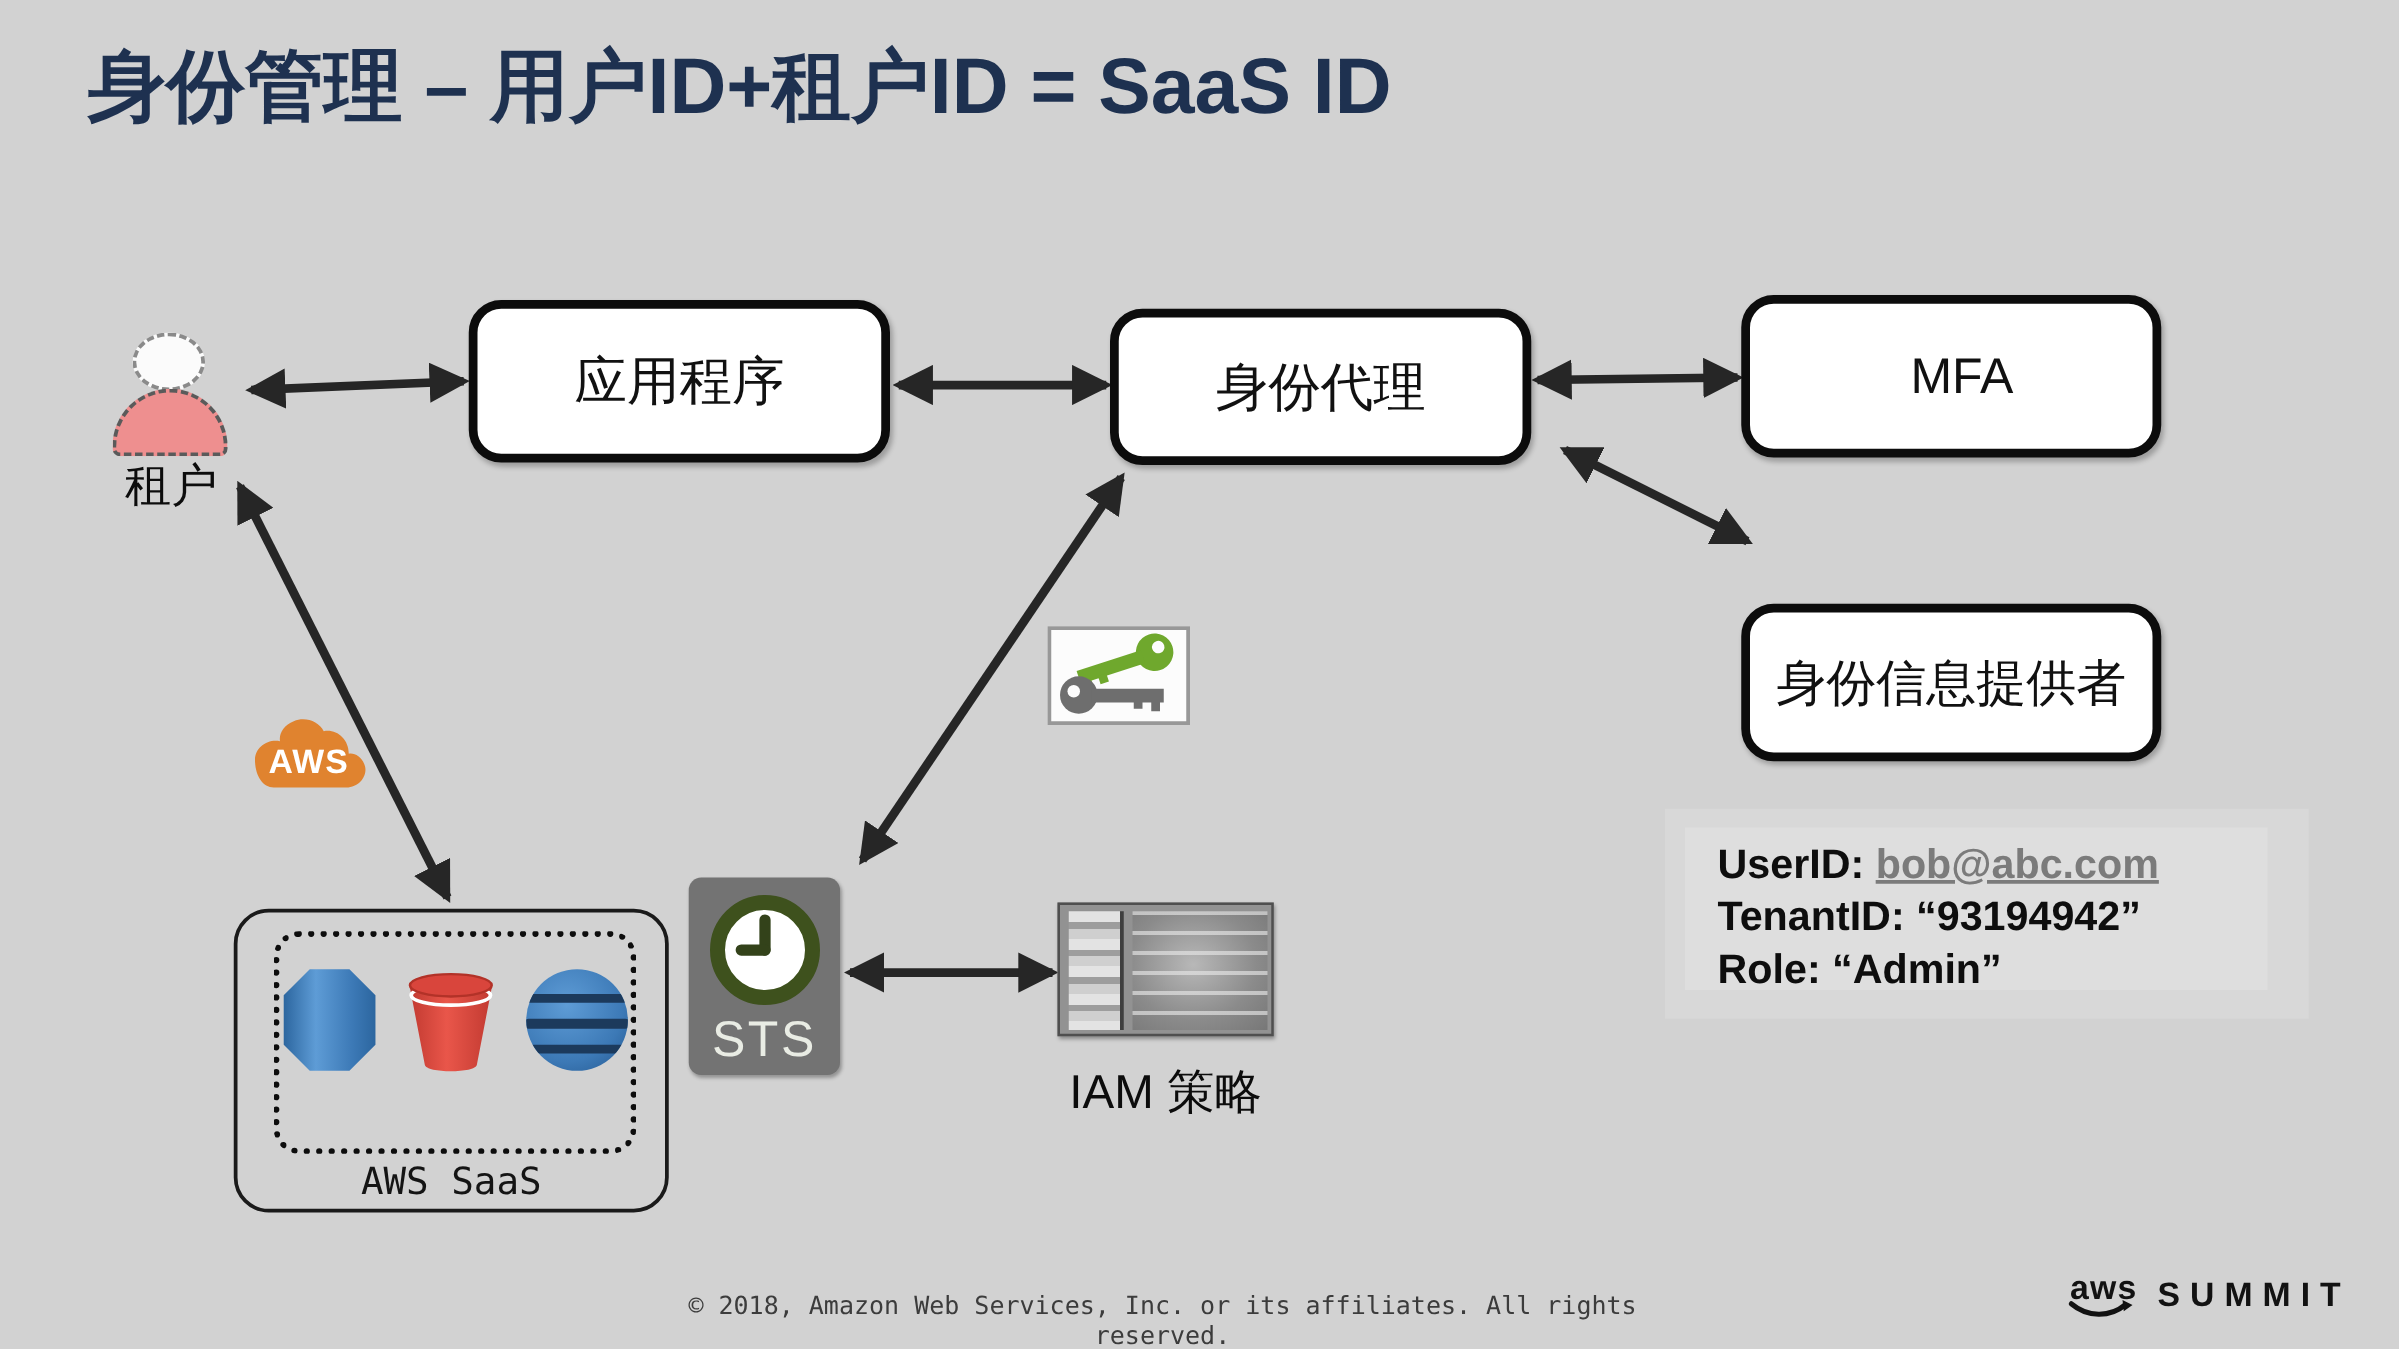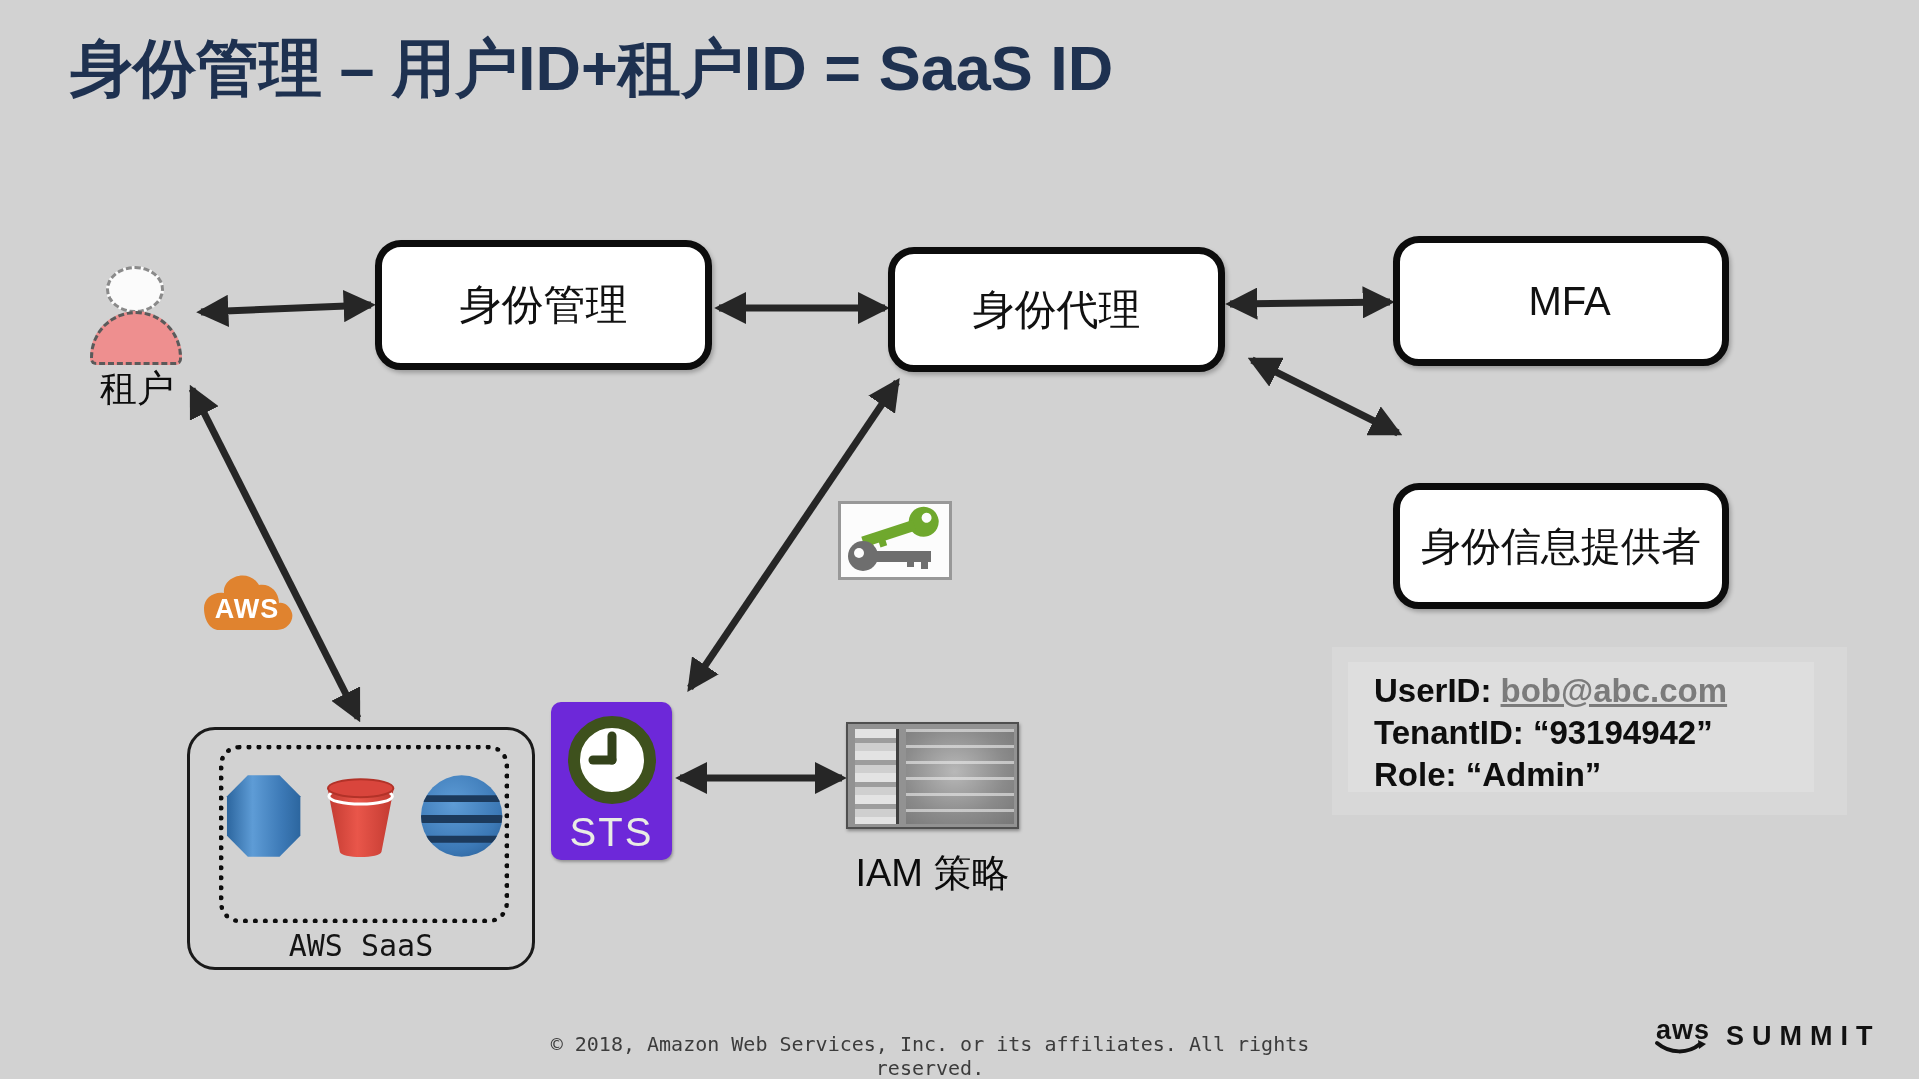--- a/index.html
+++ b/index.html
@@ -66,21 +66,21 @@
   }
   .cloud-label {
     left:0; top:198px; width:100%; text-align:center;
     font-family:"DejaVu Sans Mono", monospace;
     font-size:30px; color:#141414;
   }
 
   
   .sts {
     left:551px; top:702px; width:121px; height:158px;
-    background:#6d28d9; border-radius:10px;
+    background:#737373; border-radius:10px;
     box-shadow:1px 2px 3px rgba(0,0,0,0.3);
   }
   .sts-label {
     position:absolute; left:0; top:108px; width:100%; text-align:center;
     color:#e9ece4; font-size:40px; letter-spacing:2px;
   }
 
   
   .keys {
     left:838px; top:501px; width:114px; height:79px;
@@ -146,21 +146,21 @@
   <line x1="680" y1="778" x2="842" y2="778" marker-start="url(#ah)" marker-end="url(#ah)"></line>
 </svg>
 
 <div class="abs title">身份管理 – 用户ID+租户ID = SaaS ID</div>
 
 <div class="abs person-head"></div>
 <div class="abs person-body"></div>
 <div class="abs tenant-label">租户</div>
 
 <div class="abs flowbox" style="left:375px; top:240px; width:337px; height:130px;">
-  <span>身份管理</span>
+  <span>应用程序</span>
 </div>
 <div class="abs flowbox" style="left:888px; top:247px; width:337px; height:125px;">
   <span>身份代理</span>
 </div>
 <div class="abs flowbox" style="left:1393px; top:236px; width:336px; height:130px; font-size:40px;padding-left:17px;">
   <span>MFA</span>
 </div>
 <div class="abs flowbox" style="left:1393px; top:483px; width:336px; height:126px; font-size:40px;">
   <span>身份信息提供者</span>
 </div>

